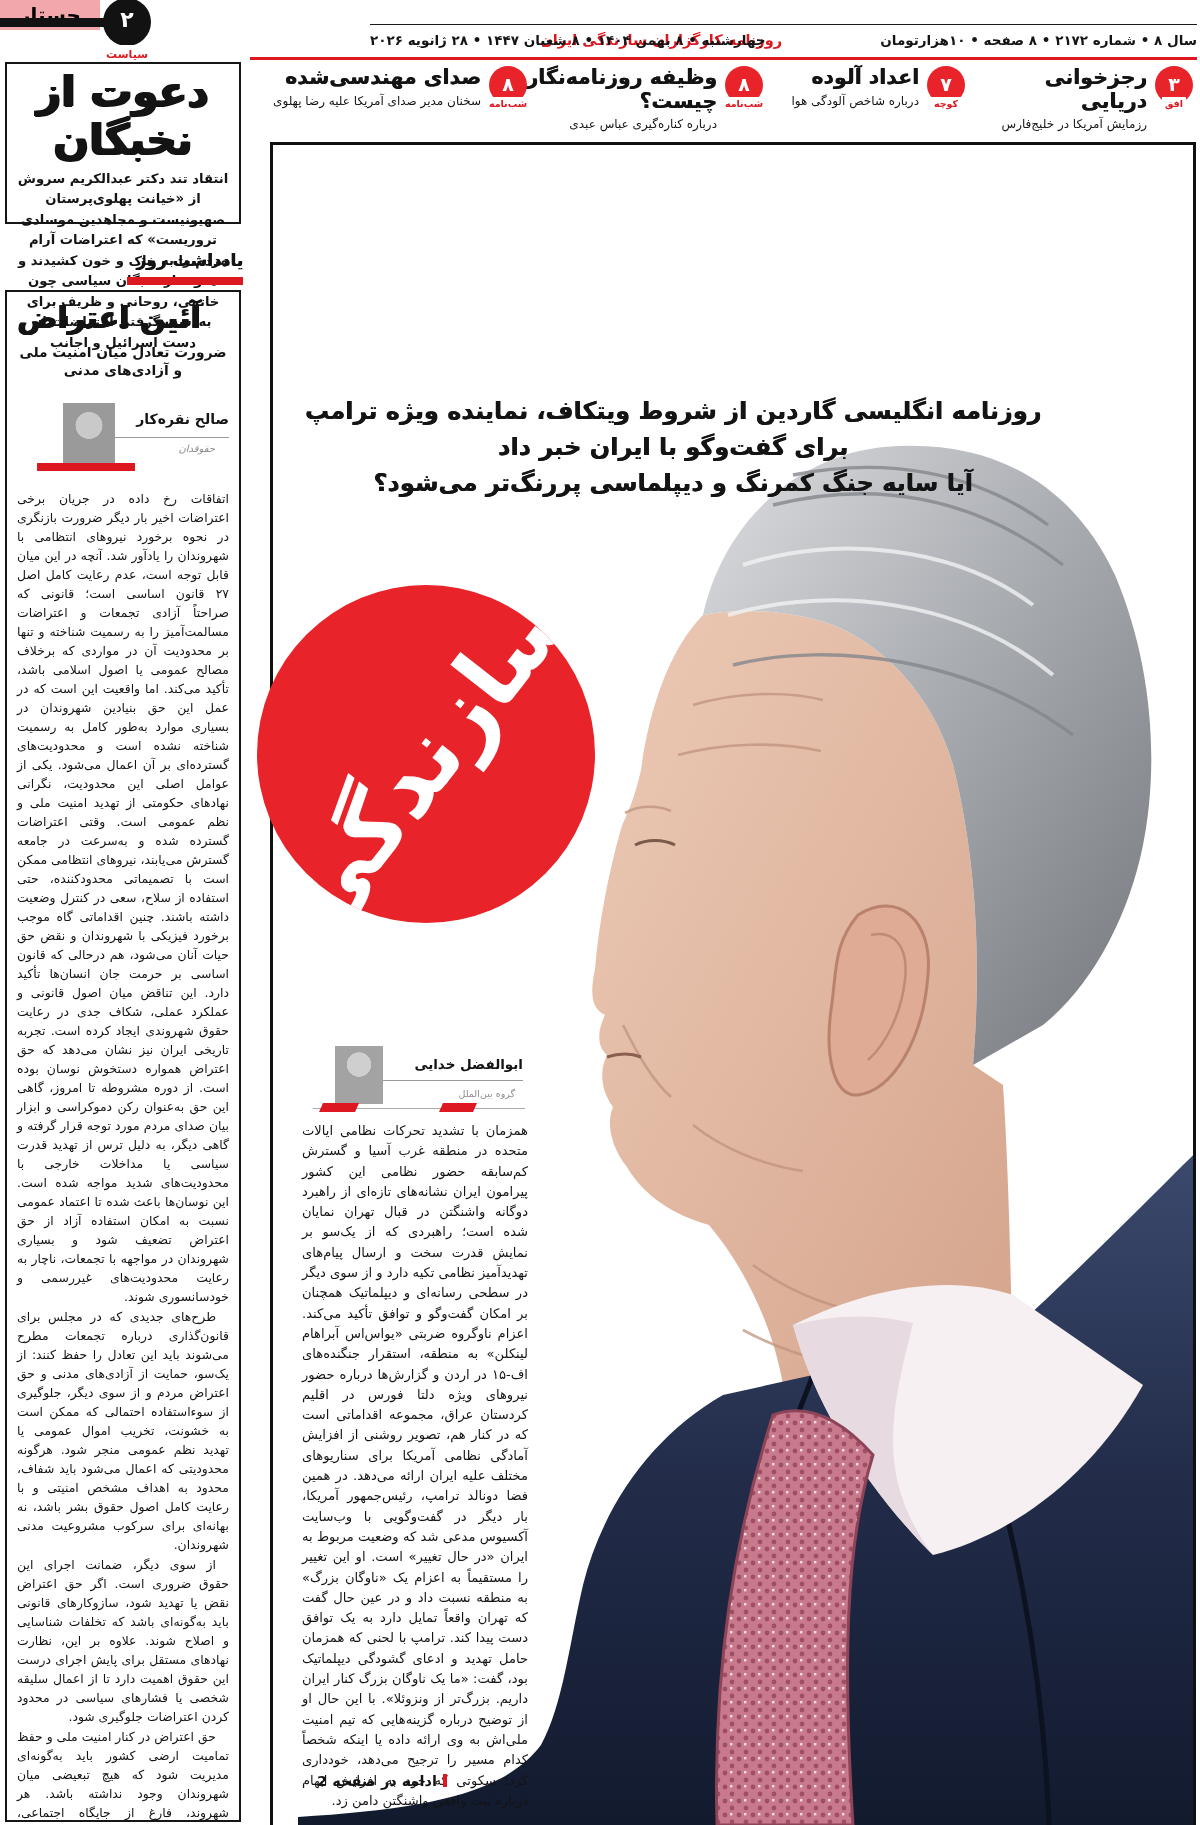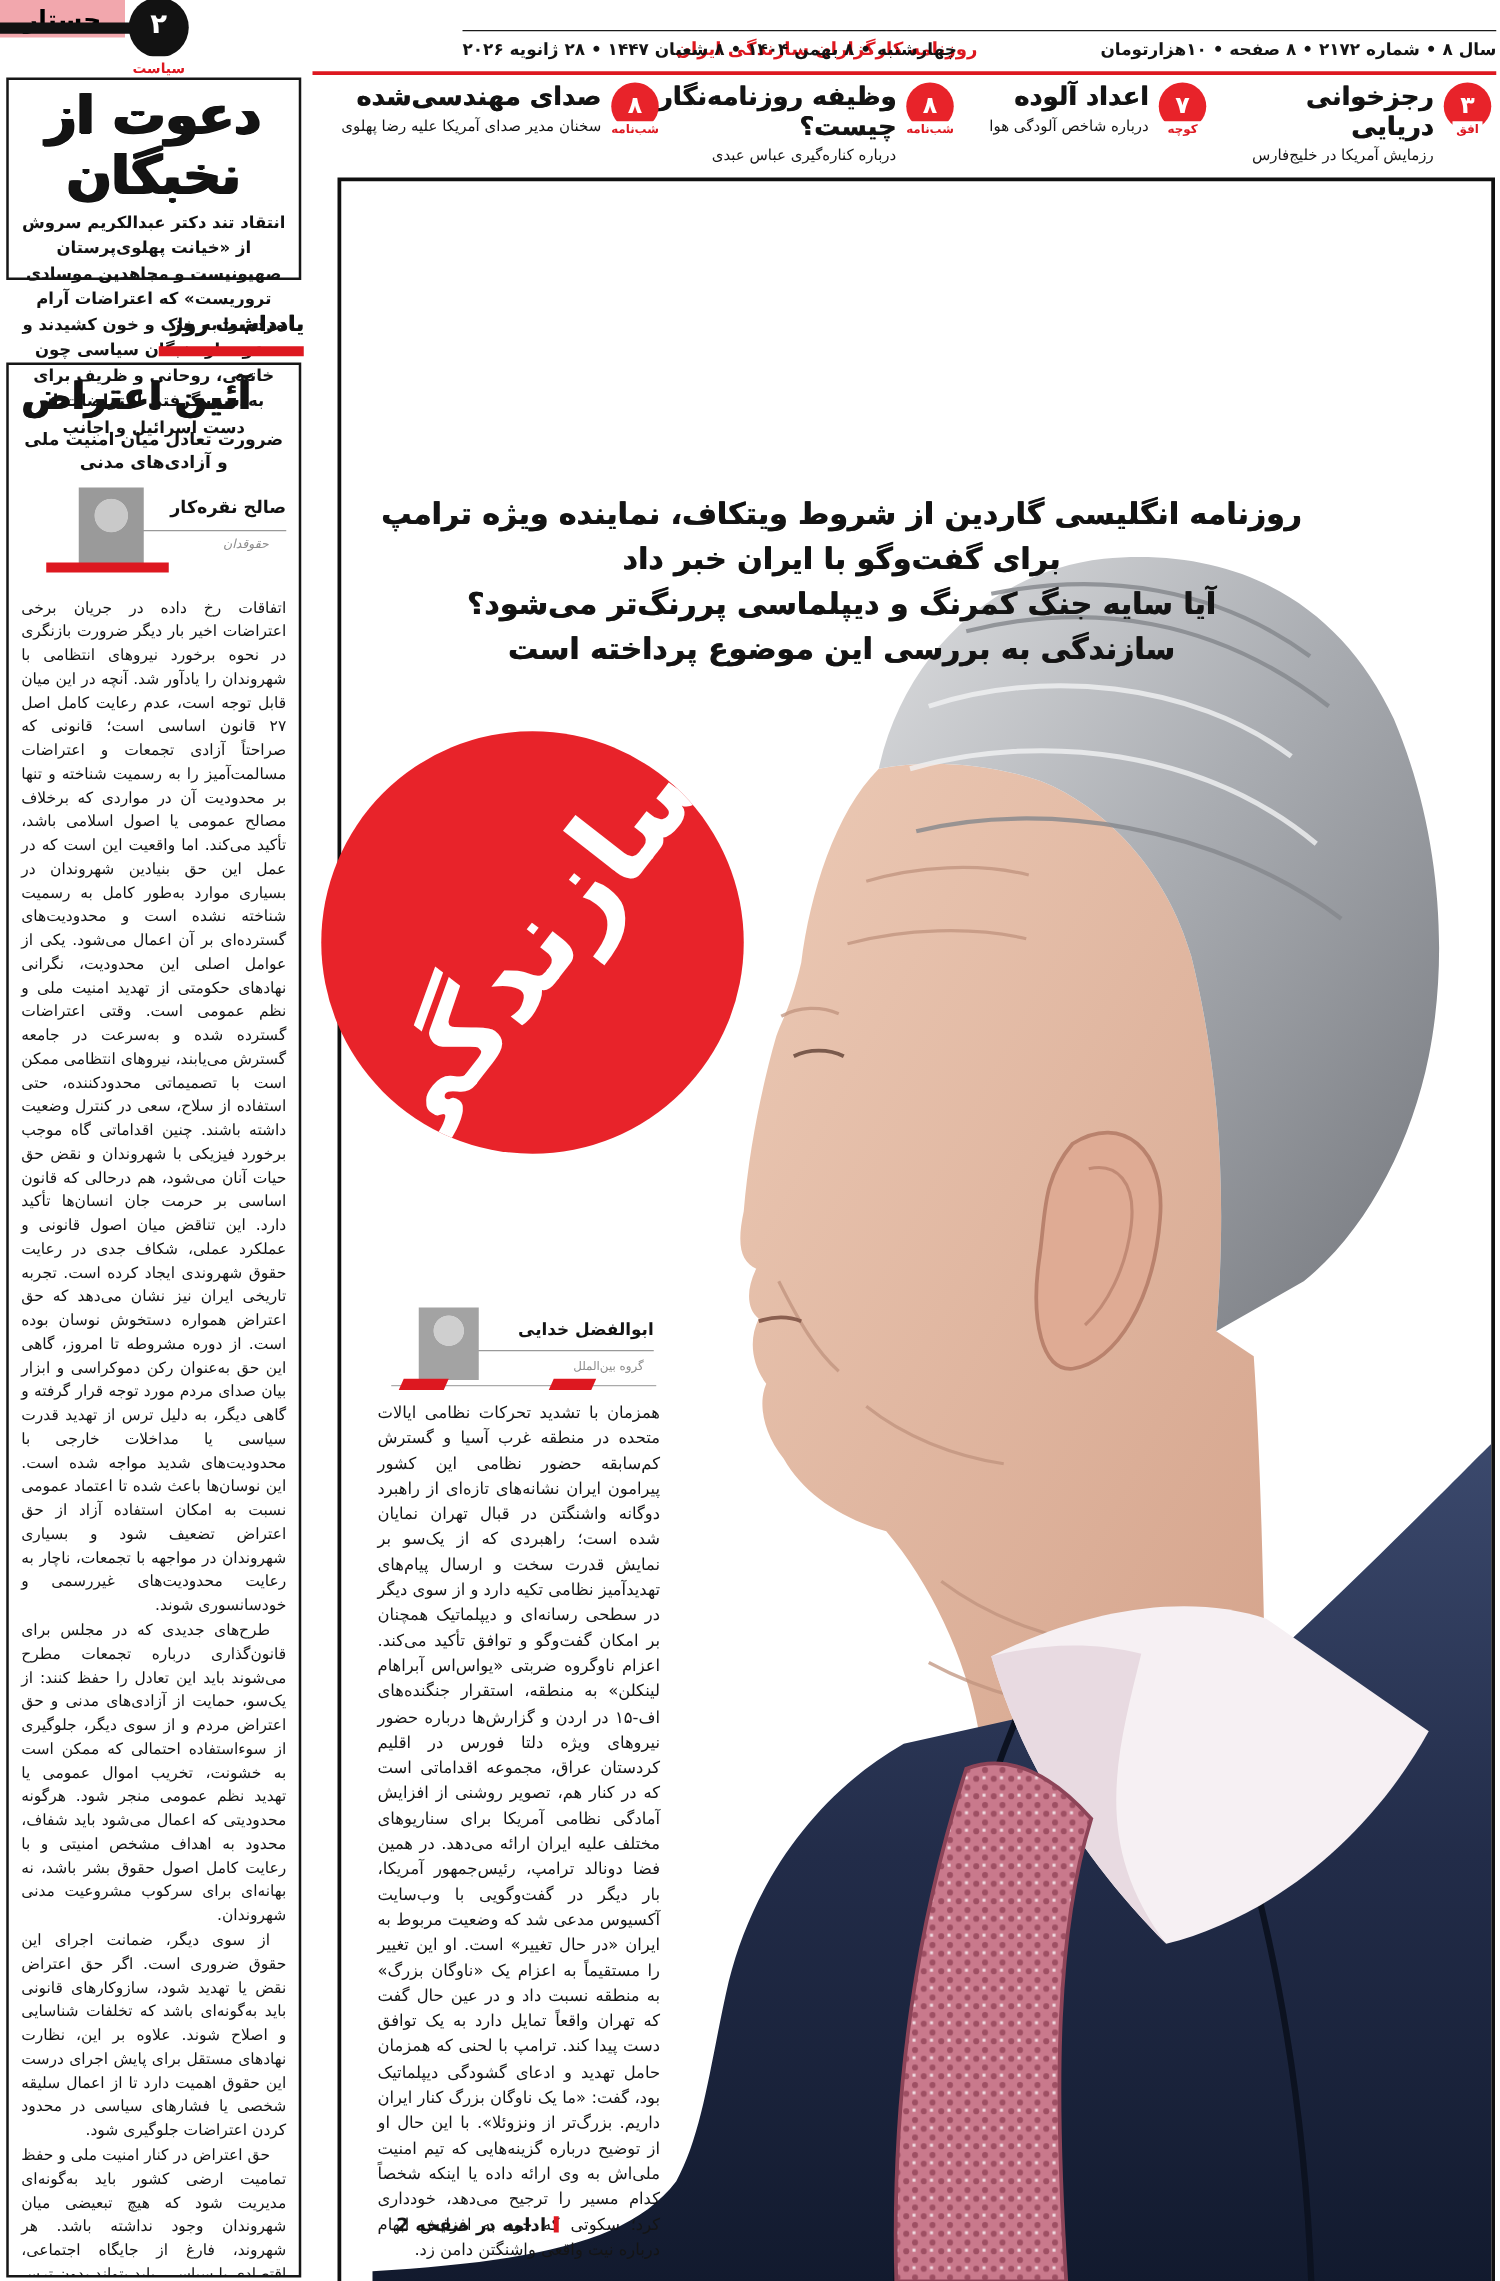--- a/index.html
+++ b/index.html
@@ -38,21 +38,21 @@
               text-shadow:1.2px 0 0 #111,-1.2px 0 0 #111,0 1px 0 #111;line-height:1.15;}
   .box1-body{font-size:13.2px;font-weight:bold;line-height:20.5px;text-align:center;margin-top:4px;}
   .kicker{right:957px;top:250px;font-size:17px;font-weight:bold;white-space:nowrap;
           text-shadow:.6px 0 0 #141414;}
   .kicker-bar{right:957px;top:277px;width:116px;height:8px;background:#dd1820;}
   .box2{left:5px;top:290px;width:236px;height:1532px;border:2px solid #161616;
         padding:8px 10px;box-sizing:border-box;overflow:hidden;}
   .note-title{font-size:30px;font-weight:bold;text-align:left;
               text-shadow:1px 0 0 #111,-.5px 0 0 #111;line-height:1.2;}
   .note-sub{font-size:13.8px;font-weight:bold;text-align:center;margin-top:8px;line-height:1.3;}
-  .author-blk{position:relative;height:78px;margin-top:10px;}
+  .author-blk{position:relative;height:78px;margin-top:23px;}
   .author-name{position:absolute;right:0;top:8px;font-size:14px;font-weight:bold;}
   .author-rule{position:absolute;right:0;left:58px;top:34px;border-top:1px solid #999;}
   .author-role{position:absolute;right:14px;top:40px;font-size:10px;color:#8c8c8c;font-style:italic;}
   .author-photo{position:absolute;left:46px;top:0;width:52px;height:66px;
       background:radial-gradient(circle at 50% 34%, #c9c9c9 0 26%, #9a9a9a 27% 100%);
       border-bottom:1px solid #777;}
   .author-redbar{position:absolute;left:20px;top:60px;width:98px;height:8px;background:#dd1820;}
   .note-body{margin-top:8px;font-size:12.4px;line-height:19px;text-align:justify;}
   .note-body p{margin:0;}
   .note-body p + p{text-indent:13px;margin-top:1px;}
@@ -246,21 +246,20 @@
       <path fill="#e8dae1" d="M520,1180 C560,1170 600,1168 640,1178 C620,1260 600,1330 660,1410
         C600,1350 545,1270 520,1180 Z"></path>
 
       <path fill="url(#tiepat)" stroke="#8d4458" stroke-width="3" d="M500,1270 C462,1390 440,1520 444,1680
         L580,1680 C570,1520 572,1400 600,1310 C566,1272 532,1258 500,1270 Z"></path>
     </svg>
 
     <div class="deck">
       <div>روزنامه انگلیسی گاردین از شروط ویتکاف، نماینده ویژه ترامپ برای گفت‌وگو با ایران خبر داد</div>
       <div>آیا سایه جنگ کمرنگ و دیپلماسی پررنگ‌تر می‌شود؟</div>
-      <div>سازندگی به بررسی این موضوع پرداخته است</div>
     </div>
 
     <div class="logo-circle">
       <span class="logo-script">سازندگی</span>
     </div>
 
     <div class="lead-author">
       <div class="la-name">ابوالفضل خدایی</div>
       <div class="la-rule"></div>
       <div class="la-role">گروه بین‌الملل</div>

